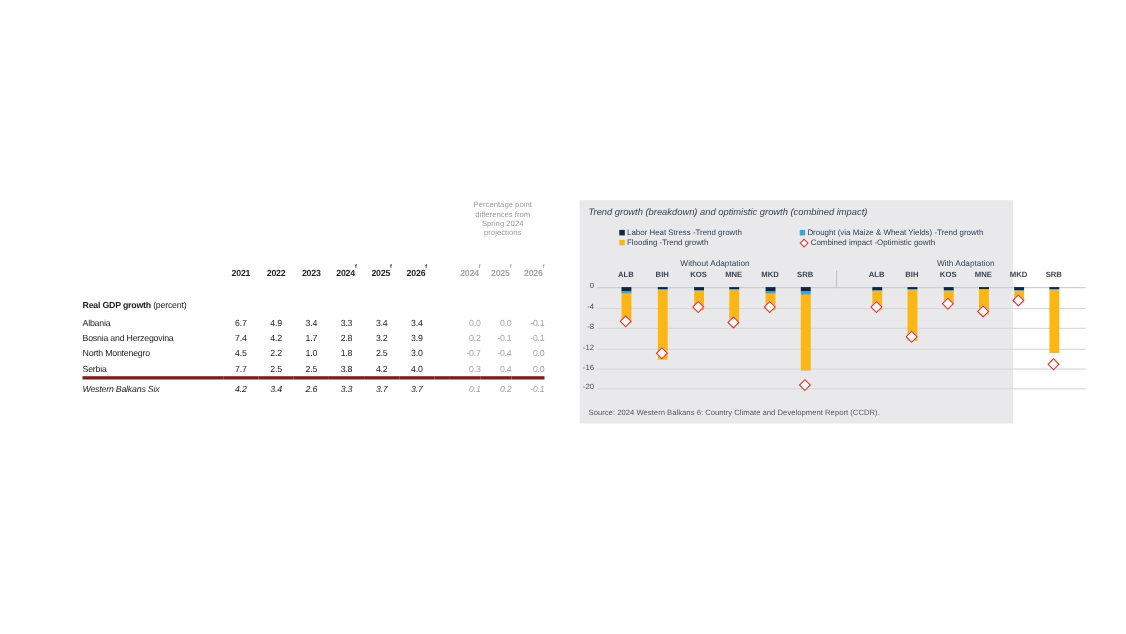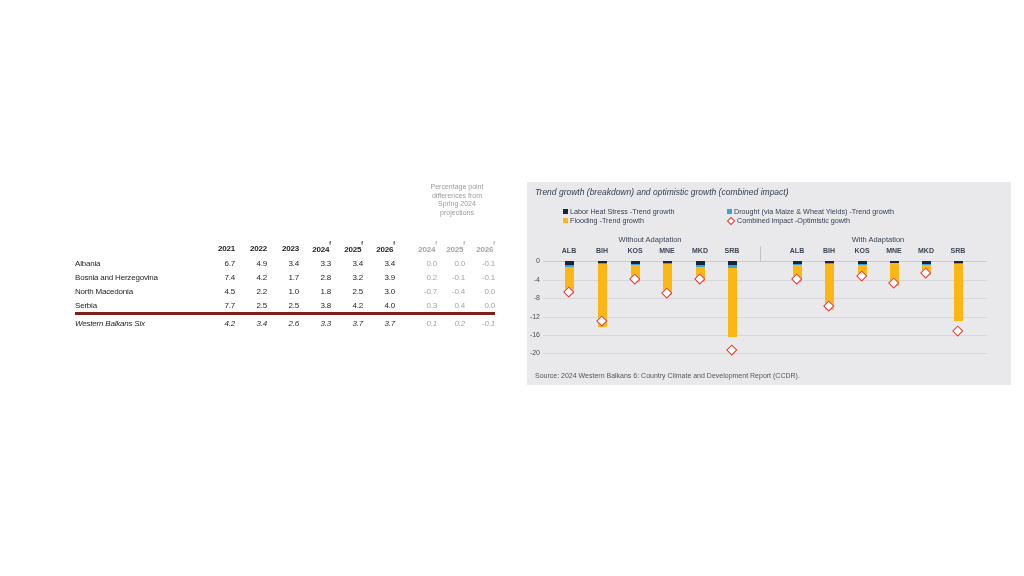--- a/index.html
+++ b/index.html
@@ -7,33 +7,33 @@
           font-family:"Liberation Sans",sans-serif;}
 
   
   .gdp-note{position:absolute;left:416px;top:183px;width:82px;text-align:center;
             font-size:7px;line-height:8.5px;color:#9b9b9f;}
   table.gdp{position:absolute;left:75px;top:240px;border-collapse:collapse;
             color:#1e1e21;table-layout:fixed;}
   table.gdp td{font-size:8px;height:14px;padding:0;vertical-align:middle;white-space:nowrap;
                letter-spacing:-0.2px;}
   td.cname{width:128px;text-align:left;}
-  td.cnum{width:32px;text-align:right;}
+  td.cnum{width:32px;text-align:center;}
   td.cgap{width:14px;}
   td.cdiff{width:28px;text-align:right;color:#a3a4a8;}
   td.cdiff.w{width:30px;}
   tr.hdr td{font-weight:bold;height:16px;vertical-align:middle;}
   tr.sect td{height:26px;vertical-align:bottom;padding-bottom:4px;}
   .sect-bold{font-weight:bold;}
   td.indent{padding-left:10px;}
   tr.total td{border-top:3px solid #7f1d1d;font-style:italic;height:16px;}
   sup.fc{font-size:5px;position:relative;top:-3px;letter-spacing:0;}
 
   
-  .chart-panel{position:absolute;left:527px;top:182px;width:484px;height:203px;
+  .chart-panel{position:absolute;left:527px;top:182px;width:394px;height:203px;
                background:#e9e9ec;color:#333f50;}
   .chart-title{position:absolute;left:8px;top:5px;font-size:8.5px;font-style:italic;color:#333f50;}
   .legend-item{position:absolute;font-size:7.2px;color:#333f50;display:flex;align-items:center;}
   .legend-swatch{display:inline-block;width:5px;height:5px;margin-right:2px;flex:none;}
   .legend-diamond{display:inline-block;width:4px;height:4px;border:1.3px solid;background:#fff;
                   transform:rotate(45deg);margin:0 3px 0 1px;flex:none;}
   .group-label{position:absolute;top:53px;width:214px;text-align:center;font-size:7.5px;color:#3c4656;}
   .cat-label{position:absolute;top:65px;width:26px;text-align:center;font-size:7px;
              font-weight:bold;color:#3c4656;}
   .gridline{position:absolute;left:16px;width:444px;height:1px;background:#d6d6db;}
@@ -65,20 +65,23 @@
           <td class="cnum">2022</td>
           <td class="cnum">2023</td>
           <td class="cnum">2024<sup class="fc">f</sup></td>
           <td class="cnum">2025<sup class="fc">f</sup></td>
           <td class="cnum">2026<sup class="fc">f</sup></td>
           <td class="cgap"></td>
           <td class="cdiff">2024<sup class="fc">f</sup></td>
           <td class="cdiff">2025<sup class="fc">f</sup></td>
           <td class="cdiff w">2026<sup class="fc">f</sup></td>
         </tr>
+        <tr class="sect">
+          <td class="cname" colspan="11"><span class="sect-bold">Real GDP growth</span><span> (percent)</span></td>
+        </tr>
         <tr>
           <td class="cname indent">Albania</td>
           <td class="cnum">6.7</td>
           <td class="cnum">4.9</td>
           <td class="cnum">3.4</td>
           <td class="cnum">3.3</td>
           <td class="cnum">3.4</td>
           <td class="cnum">3.4</td>
           <td class="cgap"></td>
           <td class="cdiff">0.0</td>
@@ -92,21 +95,21 @@
           <td class="cnum">1.7</td>
           <td class="cnum">2.8</td>
           <td class="cnum">3.2</td>
           <td class="cnum">3.9</td>
           <td class="cgap"></td>
           <td class="cdiff">0.2</td>
           <td class="cdiff">-0.1</td>
           <td class="cdiff w">-0.1</td>
         </tr>
         <tr>
-          <td class="cname indent">North Macedonia</td>
+          <td class="cname indent">North Montenegro</td>
           <td class="cnum">4.5</td>
           <td class="cnum">2.2</td>
           <td class="cnum">1.0</td>
           <td class="cnum">1.8</td>
           <td class="cnum">2.5</td>
           <td class="cnum">3.0</td>
           <td class="cgap"></td>
           <td class="cdiff">-0.7</td>
           <td class="cdiff">-0.4</td>
           <td class="cdiff w">0.0</td>

